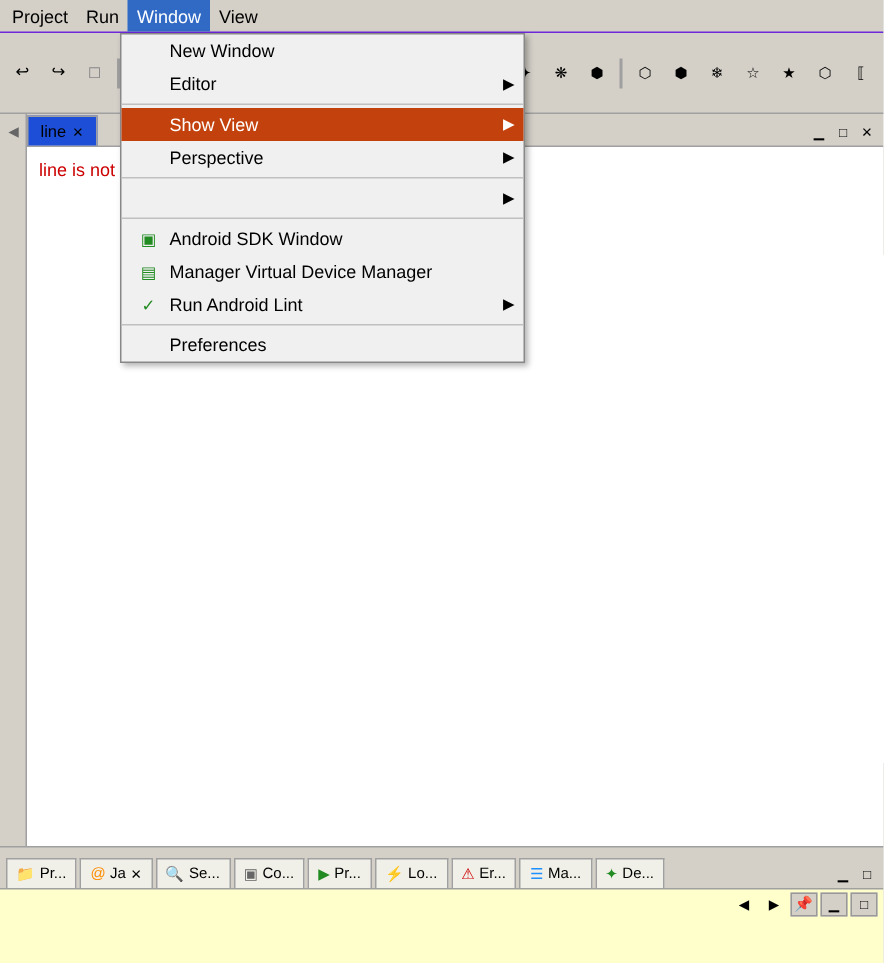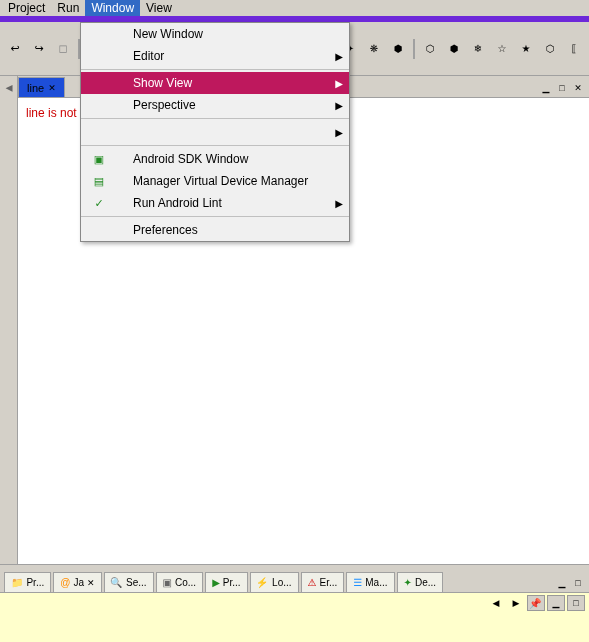--- a/index.html
+++ b/index.html
@@ -12,21 +12,21 @@
       overflow: hidden;
       position: relative;
     }
 
     
     .menubar {
       display: flex;
       background: #d4d0c8;
       height: 22px;
       align-items: center;
-      border-bottom: 6px solid #6d28d9;
+      border-bottom: 1px solid #6d28d9;
       padding: 0 2px;
     }
     .menubar-item {
       padding: 2px 6px;
       cursor: pointer;
       height: 100%;
       display: flex;
       align-items: center;
     }
     .menubar-item:hover, .menubar-item.active {
@@ -163,24 +163,23 @@
       z-index: 1000;
       min-width: 270px;
     }
     .menu-item {
       display: flex;
       align-items: center;
       padding: 4px 20px 4px 8px;
       cursor: pointer;
       position: relative;
       height: 22px;
-      gap: 20px;
     }
     .menu-item:hover, .menu-item.highlighted {
-      background: #be185d;
+      background: #c2410c;
       color: white;
     }
     .menu-item .menu-label {
       flex: 1;
     }
     .menu-item .menu-arrow {
       position: absolute;
       right: 6px;
       font-size: 10px;
     }

